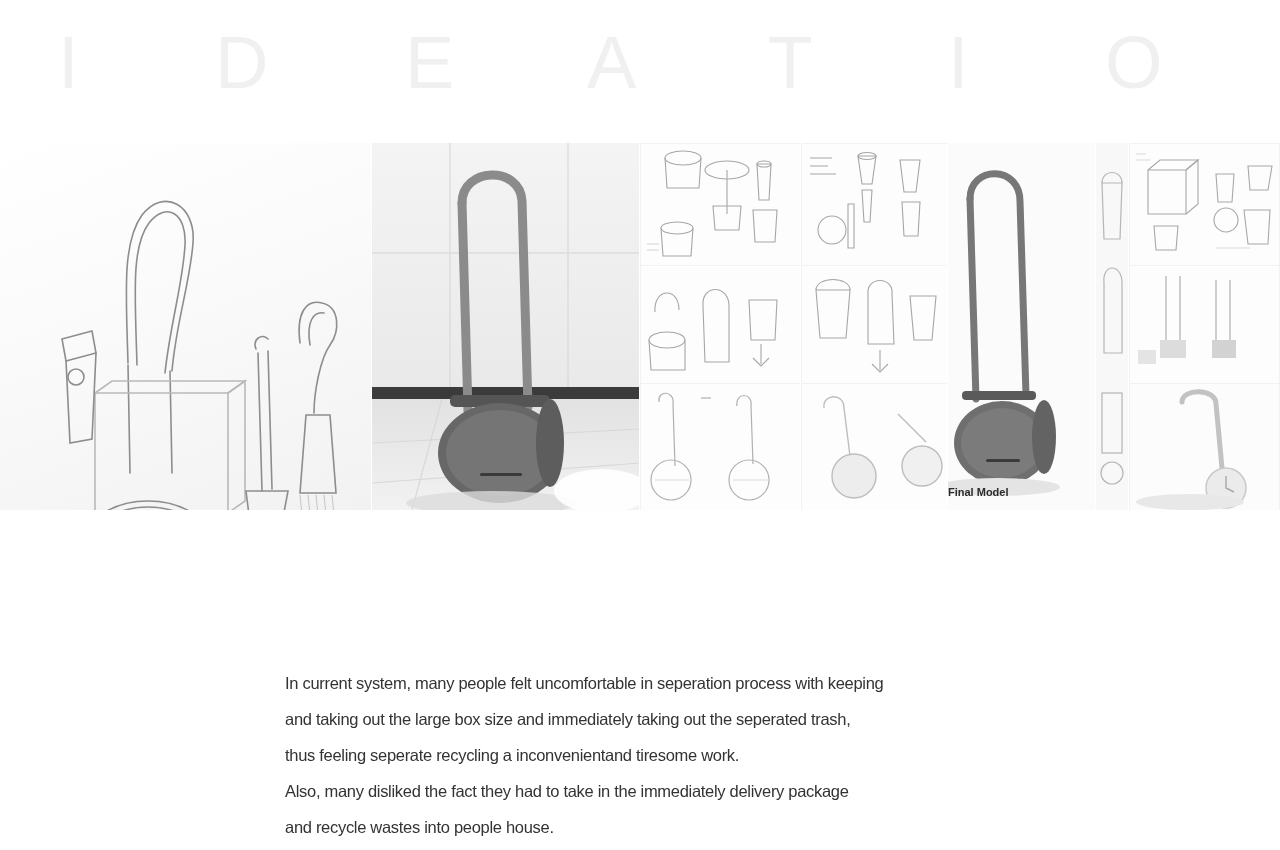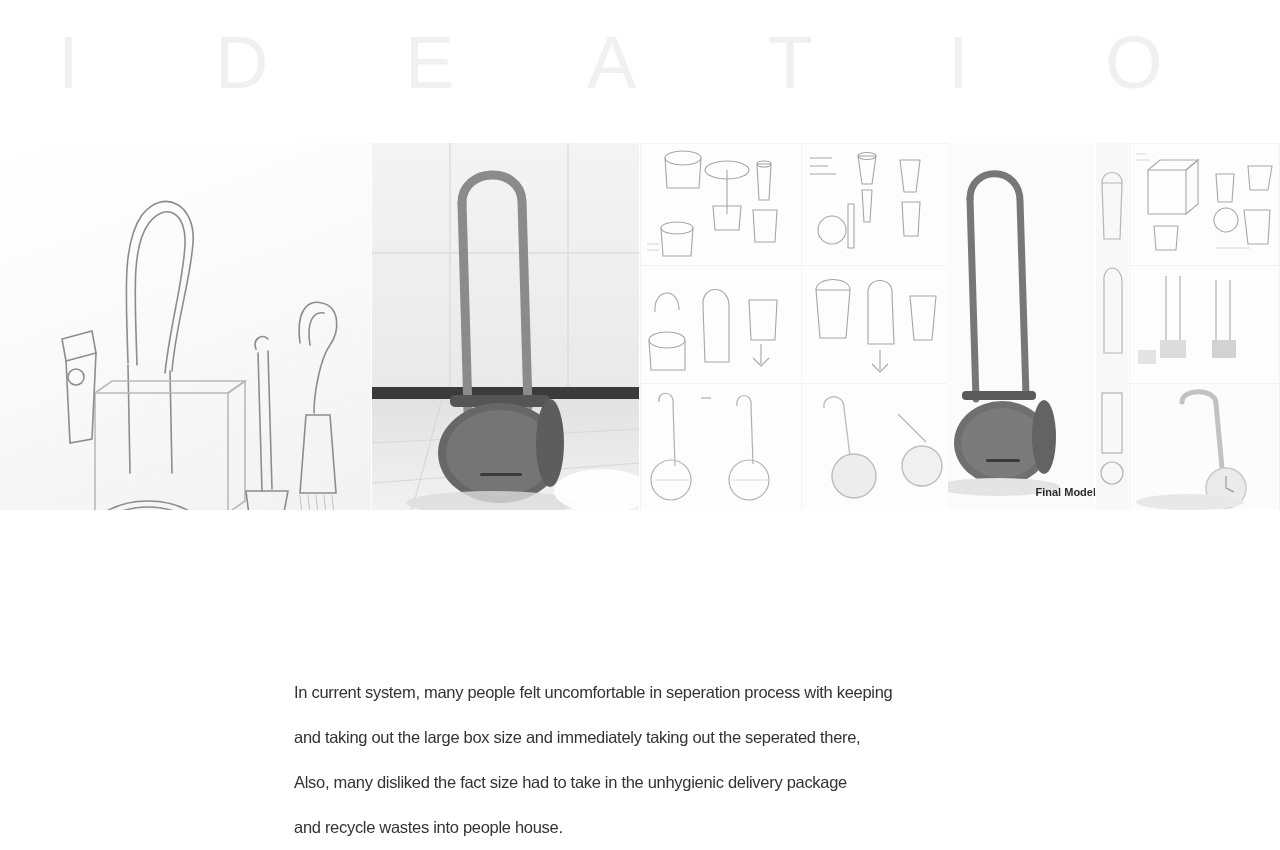--- a/index.html
+++ b/index.html
@@ -67,40 +67,40 @@
     left: 0; right: 0;
     border: 1px solid #f2f2f2;
     background: #fdfdfd;
     overflow: hidden;
   }
 
   .caption {
     position: absolute;
     left: 0; right: 0;
     bottom: 12px;
-    text-align: right;
+    text-align: left;
     font-size: 11px;
     font-weight: bold;
     color: #2b2b2b;
     font-family: "Liberation Sans", sans-serif;
   }
 
   
   .body-text {
     position: absolute;
     left: 278px;
     top: 662px;
     width: 760px;
     font-family: "Liberation Sans", sans-serif;
     font-size: 16.5px;
     line-height: 29px;
     color: #333333;
     letter-spacing: -0.3px;
   }
-  .body-text p { margin: 16px; white-space: nowrap; }
+  .body-text p { margin: 7px; white-space: nowrap; }
 </style>
 </head>
 <body>
 
 <div class="page-title">I D E A T I O N</div>
 
 <div class="strip">
 
   <div class="panel p1">
     <svg width="372" height="367" viewBox="0 0 372 367">
@@ -350,16 +350,17 @@
         <path d="M96 92 L96 104 L104 108" stroke="#a8a8a8" stroke-width="1.4" fill="none"></path>
         <ellipse cx="60" cy="118" rx="54" ry="8" fill="#e8e8e8"></ellipse>
       </svg>
     </div>
   </div>
 
 </div>
 
 <div class="body-text">
   <p>In current system, many people felt uncomfortable in seperation process with keeping</p>
-  <p>and taking out the large box size and immediately taking out the seperated there,</p>
-  <p>Also, many disliked the fact size had to take in the unhygienic delivery package</p>
+  <p>and taking out the large box size and immediately taking out the seperated trash,</p>
+  <p>thus feeling seperate recycling a inconvenientand tiresome work.</p>
+  <p>Also, many disliked the fact they had to take in the immediately delivery package</p>
   <p>and recycle wastes into people house.</p>
 </div>
 
 </body></html>

